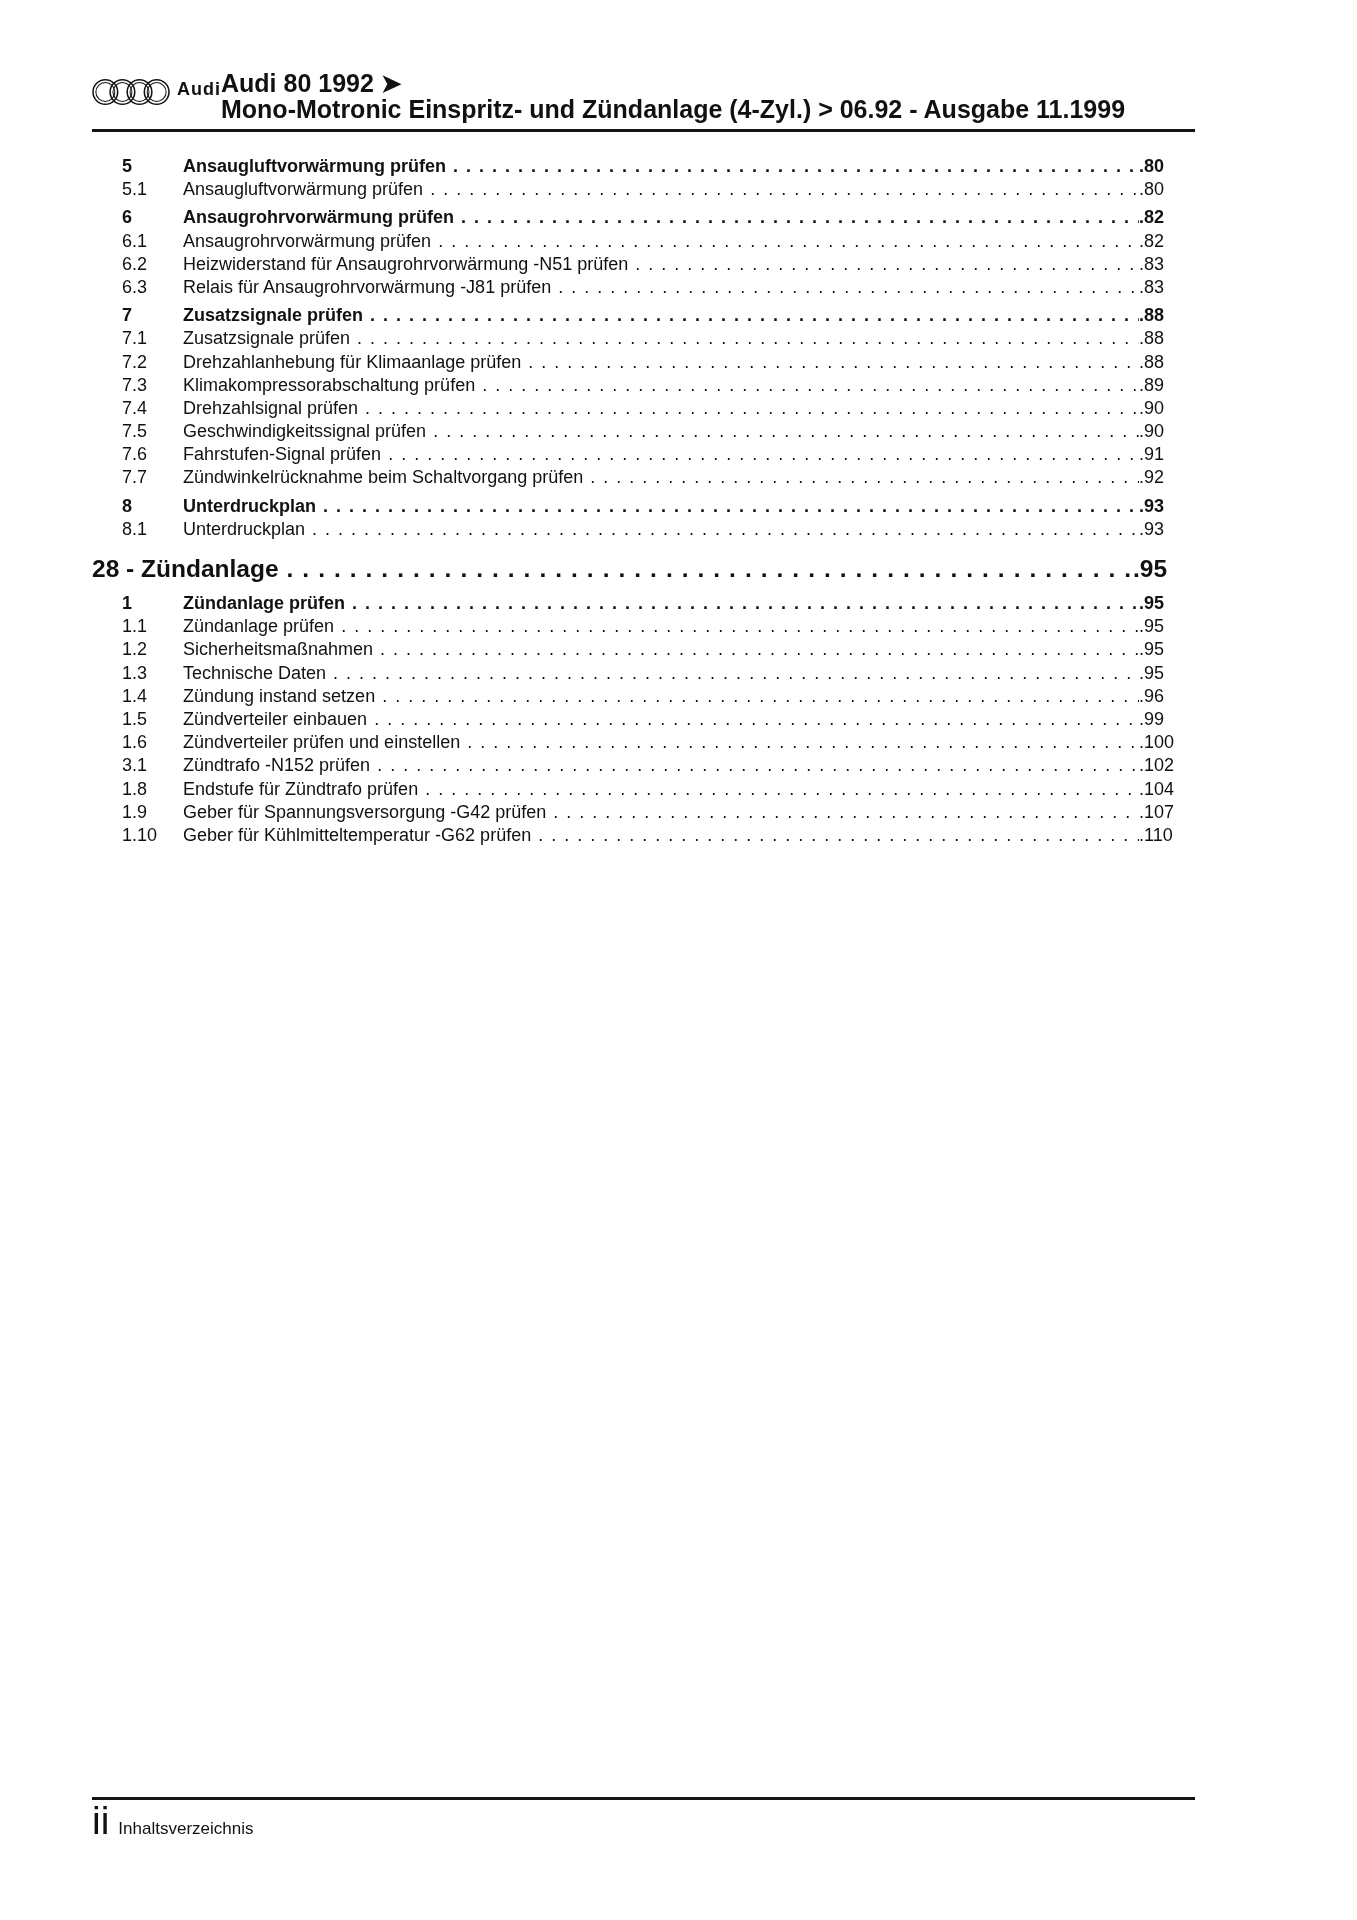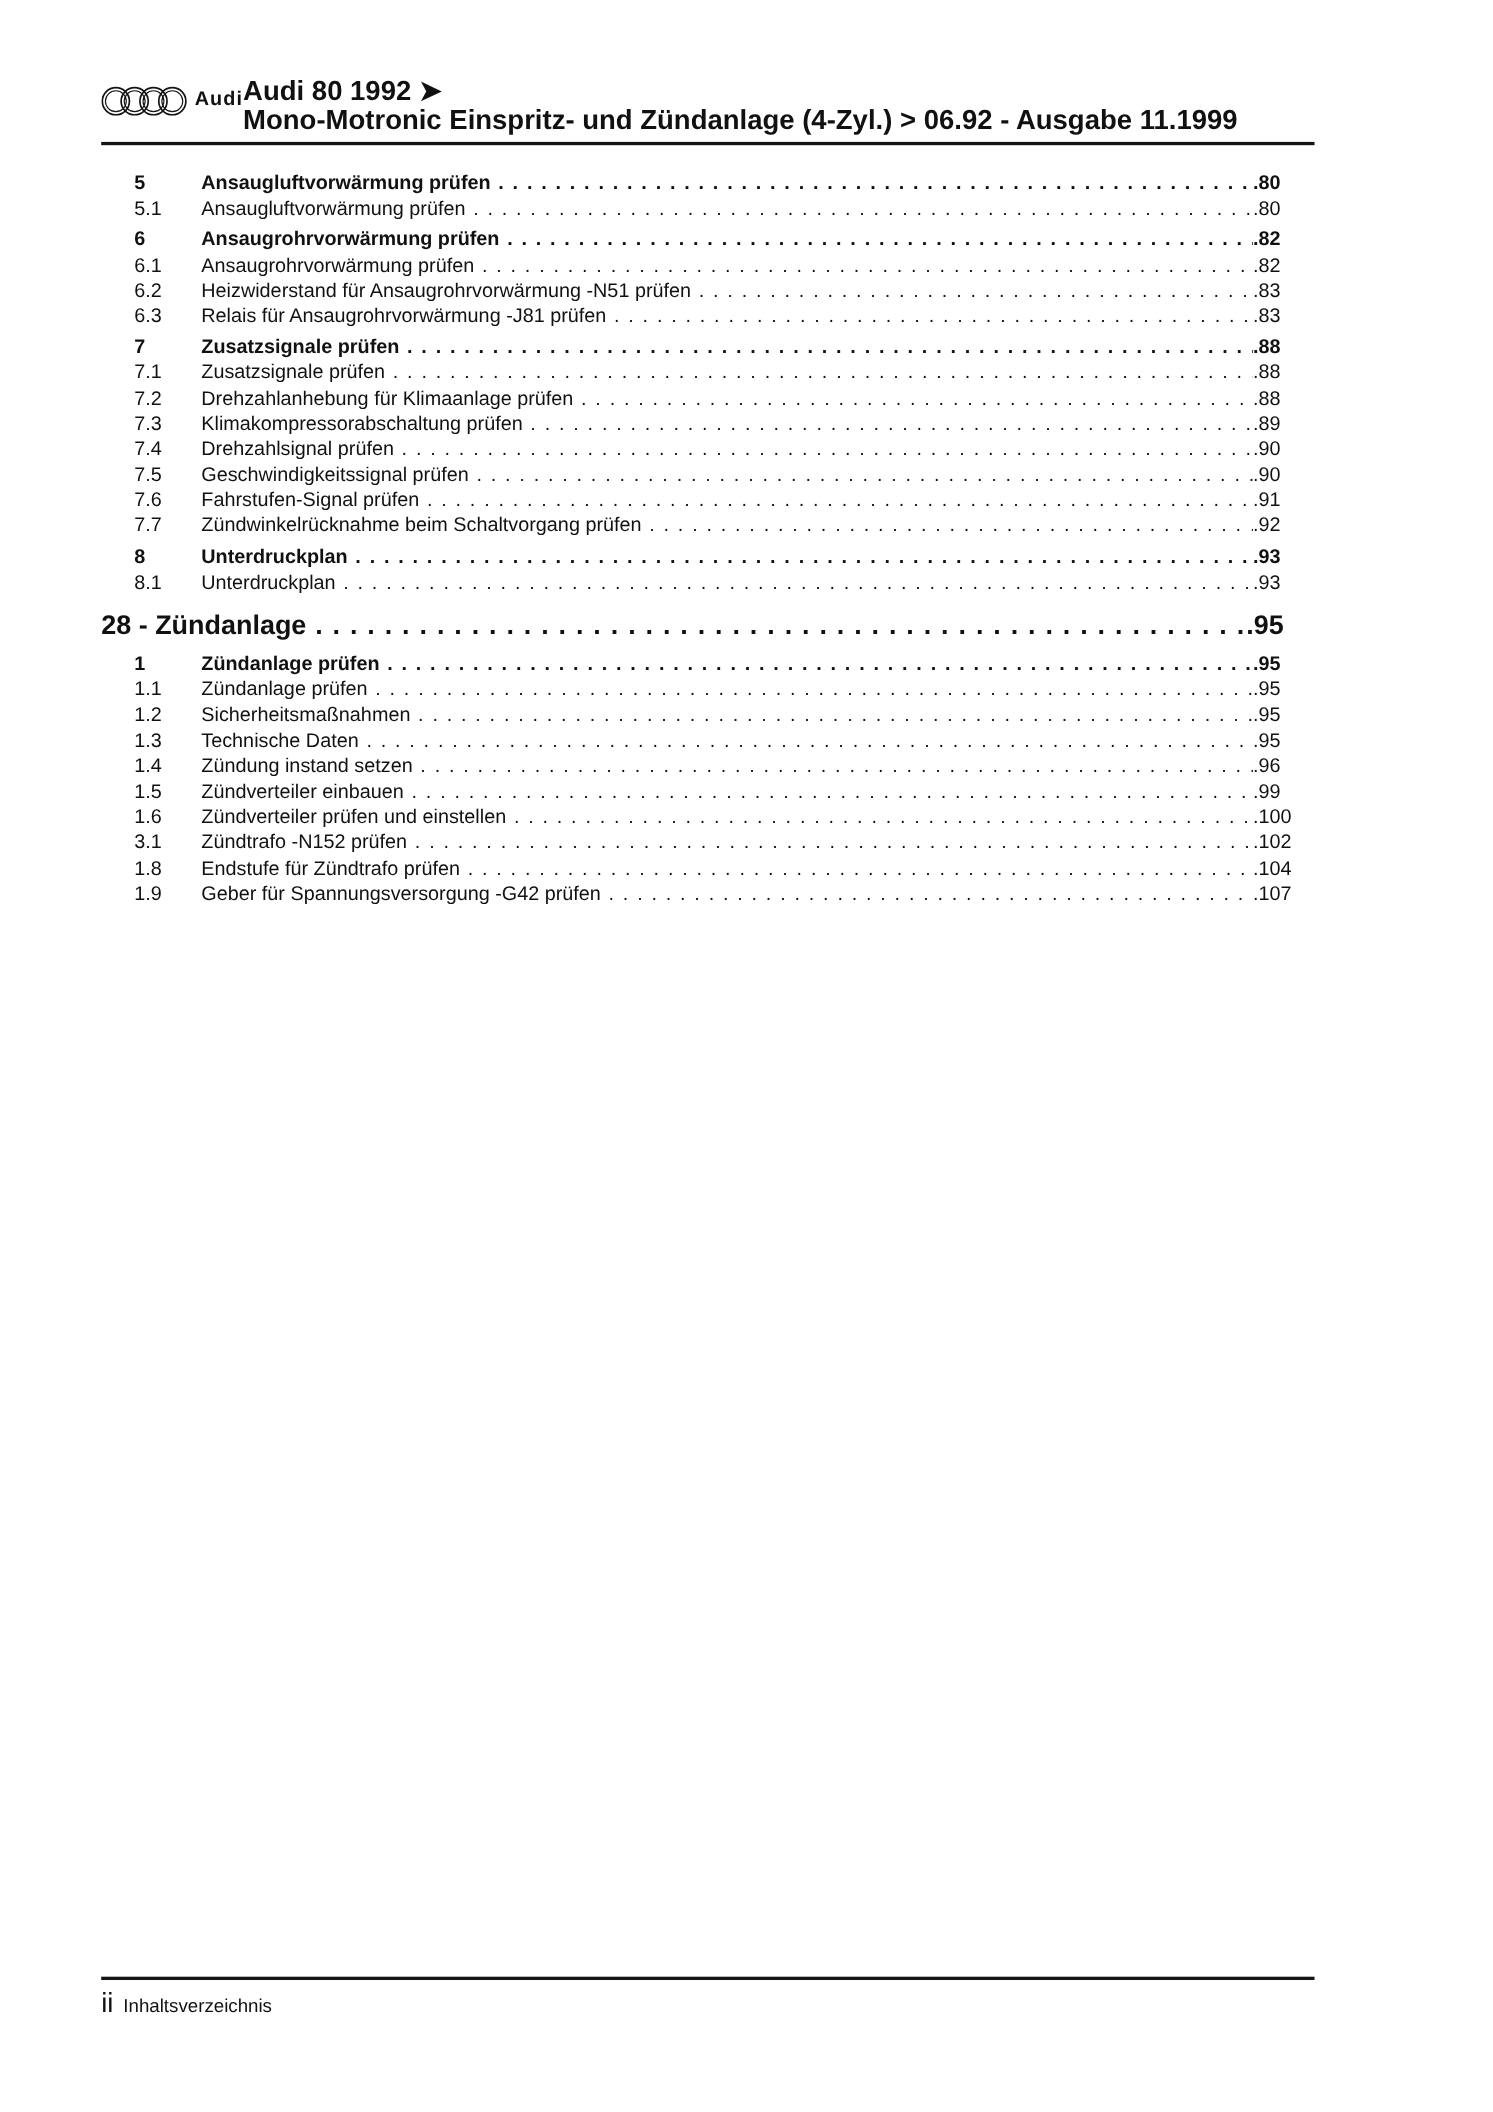--- a/index.html
+++ b/index.html
@@ -34,21 +34,21 @@
 
   .chapter{display:flex;align-items:baseline;margin-top:13px;margin-bottom:6px;
            font-size:24.5px;font-weight:bold;height:32px;}
   .chapter .title{padding-right:6px;text-align:center;}
   .chapter .leader::after{letter-spacing:9px;}
   .chapter .pageno{flex:0 0 62px;}
 
   
   .footer-rule{position:absolute;left:92px;top:1797px;width:1103px;height:3px;background:#141414;}
   .footer{position:absolute;left:92px;top:1804px;display:flex;align-items:baseline;gap:9px;}
-  .footer-page{font-size:25px;line-height:34px;}
+  .footer-page{font-size:39px;line-height:34px;}
   .footer-label{font-size:17px;}
 </style>
 </head>
 <body>
 
 <div class="page">
 
   <div class="header">
     <div class="logo">
       <svg class="rings" width="78" height="28" viewBox="0 0 152 54" aria-hidden="true">
@@ -232,20 +232,26 @@
           <span class="title">Endstufe für Zündtrafo prüfen</span>
           <span class="leader"></span>
           <span class="pageno">104</span>
         </div>
         <div class="toc-row">
           <span class="num">1.9</span>
           <span class="title">Geber für Spannungsversorgung -G42 prüfen</span>
           <span class="leader"></span>
           <span class="pageno">107</span>
         </div>
+        <div class="toc-row">
+          <span class="num">1.10</span>
+          <span class="title">Geber für Kühlmitteltemperatur -G62 prüfen</span>
+          <span class="leader"></span>
+          <span class="pageno">110</span>
+        </div>
       </div>
   </div>
 
   <div class="footer-rule"></div>
   <div class="footer">
     <span class="footer-page">ii</span>
     <span class="footer-label">Inhaltsverzeichnis</span>
   </div>
 
 </div>

